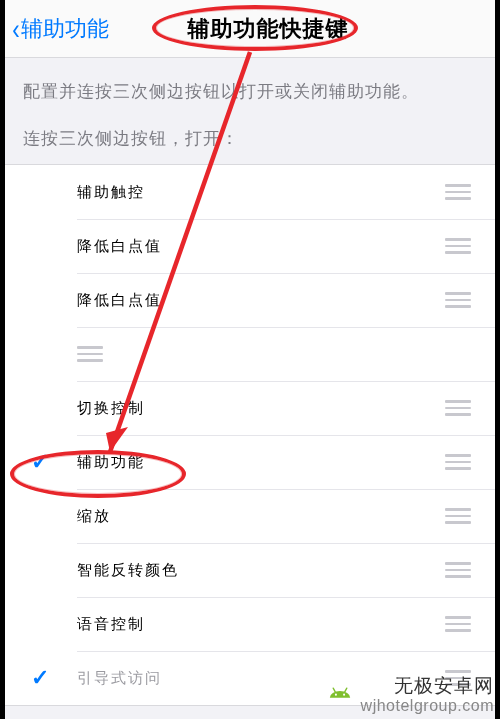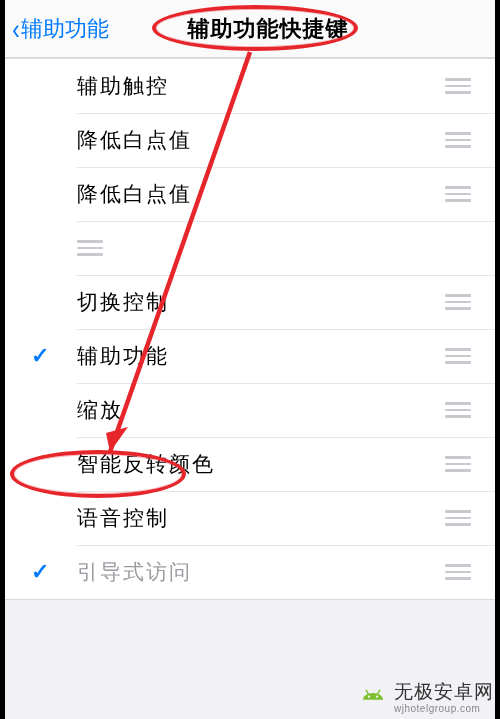--- a/index.html
+++ b/index.html
@@ -76,21 +76,21 @@
       width: 46px;
       display: flex;
       align-items: center;
       justify-content: flex-start;
       color: #007aff;
       font-size: 22px;
       font-weight: 700;
     }
     .label {
       flex: 1;
-      font-size: 21px;
+      font-size: 15px;
       color: #000;
       letter-spacing: 2px;
     }
     .item.dimmed .label { color: #9b9ba1; font-family: Liberation Mono, monospace; }
     .reorder {
       display: flex; flex-direction: column;
       gap: 4px;
       align-items: flex-end;
     }
     .reorder span {
@@ -113,37 +113,41 @@
     .watermark {
       position: absolute;
       bottom: 4px; right: 6px;
       display: flex; align-items: center;
       font-size: 19px;
       color: #555;
       font-family: Arial, "PingFang SC", sans-serif;
       gap: 4px;
     }
     .watermark .cn { color: #333; letter-spacing: 1px; }
-    .watermark .en { font-size: 10px; color: #888; letter-spacing: 0.5px; margin-top:2px;}
-    .wm-txt { line-height: 1.05; }
+    .watermark .en { font-size: 16px; color: #888; letter-spacing: 0.5px; margin-top:2px;}
+    .wm-txt { text-align: right; line-height: 1.05; }
     .wm-icon { width: 34px; height: 34px; position: relative; }
     .wm-icon svg { width: 34px; height: 34px; }
   </style>
 </head>
 <body>
 
 <div class="screen">
   <div class="navbar">
     <div class="back">
       <span class="back-chevron">‹</span>
       <span>辅助功能</span>
     </div>
     <div class="title">辅助功能快捷键</div>
   </div>
 
+  <div class="section-info">
+    <p>配置并连按三次侧边按钮以打开或关闭辅助功能。</p>
+    <p>连按三次侧边按钮，打开：</p>
+  </div>
 
   <div class="list" id="list">
       <div class="item">
         <div class="check"></div>
         <div class="label">辅助触控</div>
         <div class="reorder">
           <span></span>
           <span></span>
           <span></span>
         </div>

